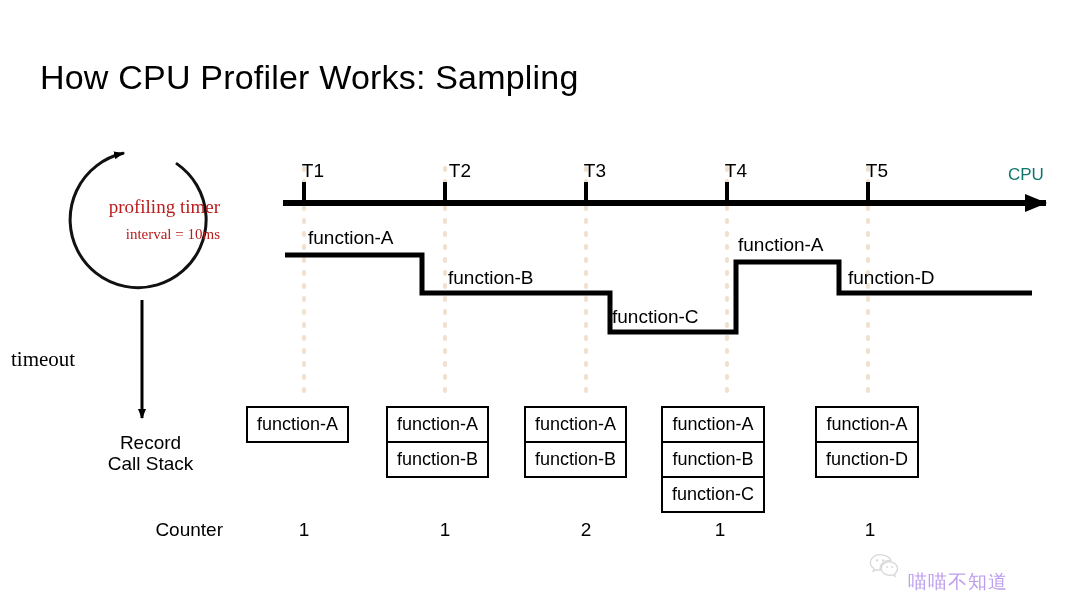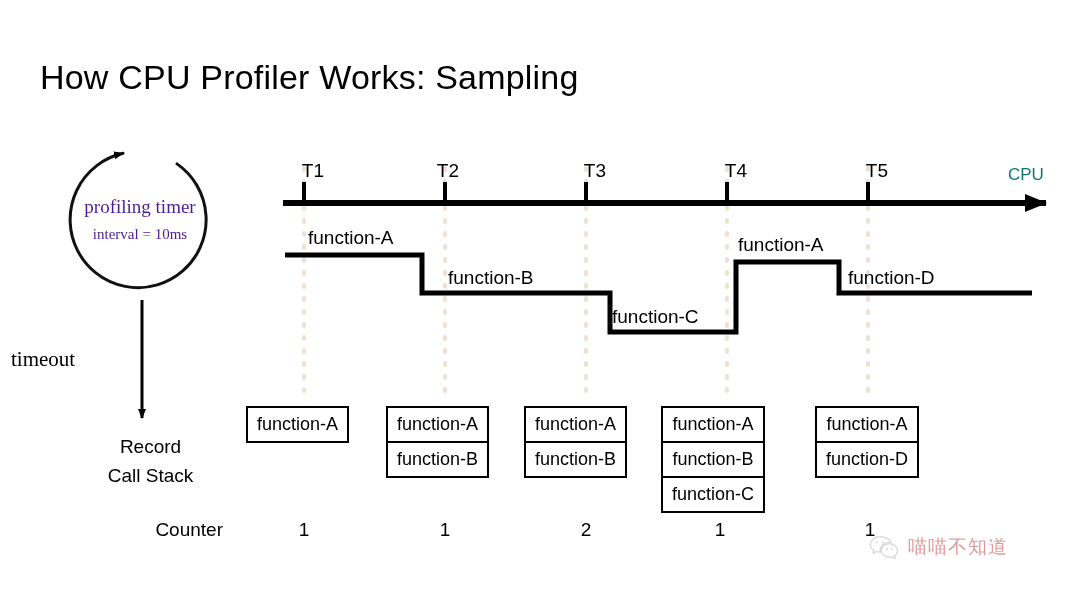--- a/index.html
+++ b/index.html
@@ -42,23 +42,23 @@
     left: 0; top: 0;
     width: 1080px;
     height: 602px;
     pointer-events: none;
   }
 
   
   .timer-text {
     position: absolute;
     font-family: "Liberation Serif", serif;
-    color: #4c1d95;
-    white-space: nowrap;
-    text-align: center;
+    color: #b91c1c;
+    white-space: nowrap;
+    text-align: right;
   }
   #timer-title {
     left: 60px;
     top: 196px;
     width: 160px;
     font-size: 19px;
   }
   #timer-interval {
     left: 60px;
     top: 226px;
@@ -73,21 +73,21 @@
     font-size: 21px;
     white-space: nowrap;
   }
   #record-label {
     position: absolute;
     left: 78px;
     top: 432px;
     width: 145px;
     text-align: center;
     font-size: 19px;
-    line-height: 29px;
+    line-height: 21px;
     white-space: pre-line;
   }
   #counter-label {
     position: absolute;
     left: 78px;
     top: 519px;
     width: 145px;
     text-align: right;
     font-size: 19px;
     white-space: nowrap;
@@ -154,23 +154,24 @@
     position: absolute;
     left: 869px;
     top: 534px;
     display: flex;
     align-items: center;
     gap: 9px;
     opacity: 0.45;
   }
   #watermark-text {
     font-size: 19px;
-    color: #b91c1c;
+    color: #6d28d9;
     white-space: nowrap;
     letter-spacing: 1px;
+    margin-top: 35px;
   }
 </style>
 </head>
 <body>
 
 <div id="slide">
 
   <div id="slide-title">How CPU Profiler Works: Sampling</div>
 
   <svg id="vector" viewBox="0 0 1080 602">
@@ -226,21 +227,21 @@
 
   <div class="timer-text" id="timer-title">profiling timer</div>
   <div class="timer-text" id="timer-interval">interval = 10ms</div>
 
   <div id="timeout-label">timeout</div>
   <div id="record-label">Record
 Call Stack</div>
   <div id="counter-label">Counter</div>
 
   <div class="tick-label" style="left:284px">T1</div>
-  <div class="tick-label" style="left:419px">T2</div>
+  <div class="tick-label" style="left:431px">T2</div>
   <div class="tick-label" style="left:566px">T3</div>
   <div class="tick-label" style="left:707px">T4</div>
   <div class="tick-label" style="left:848px">T5</div>
 
   <div id="cpu-label" style="color: #0f766e;">CPU</div>
 
   <div class="step-label" style="left:308px; top:227px">function-A</div>
   <div class="step-label" style="left:448px; top:267px">function-B</div>
   <div class="step-label" style="left:612px; top:306px">function-C</div>
   <div class="step-label" style="left:738px; top:234px">function-A</div>

